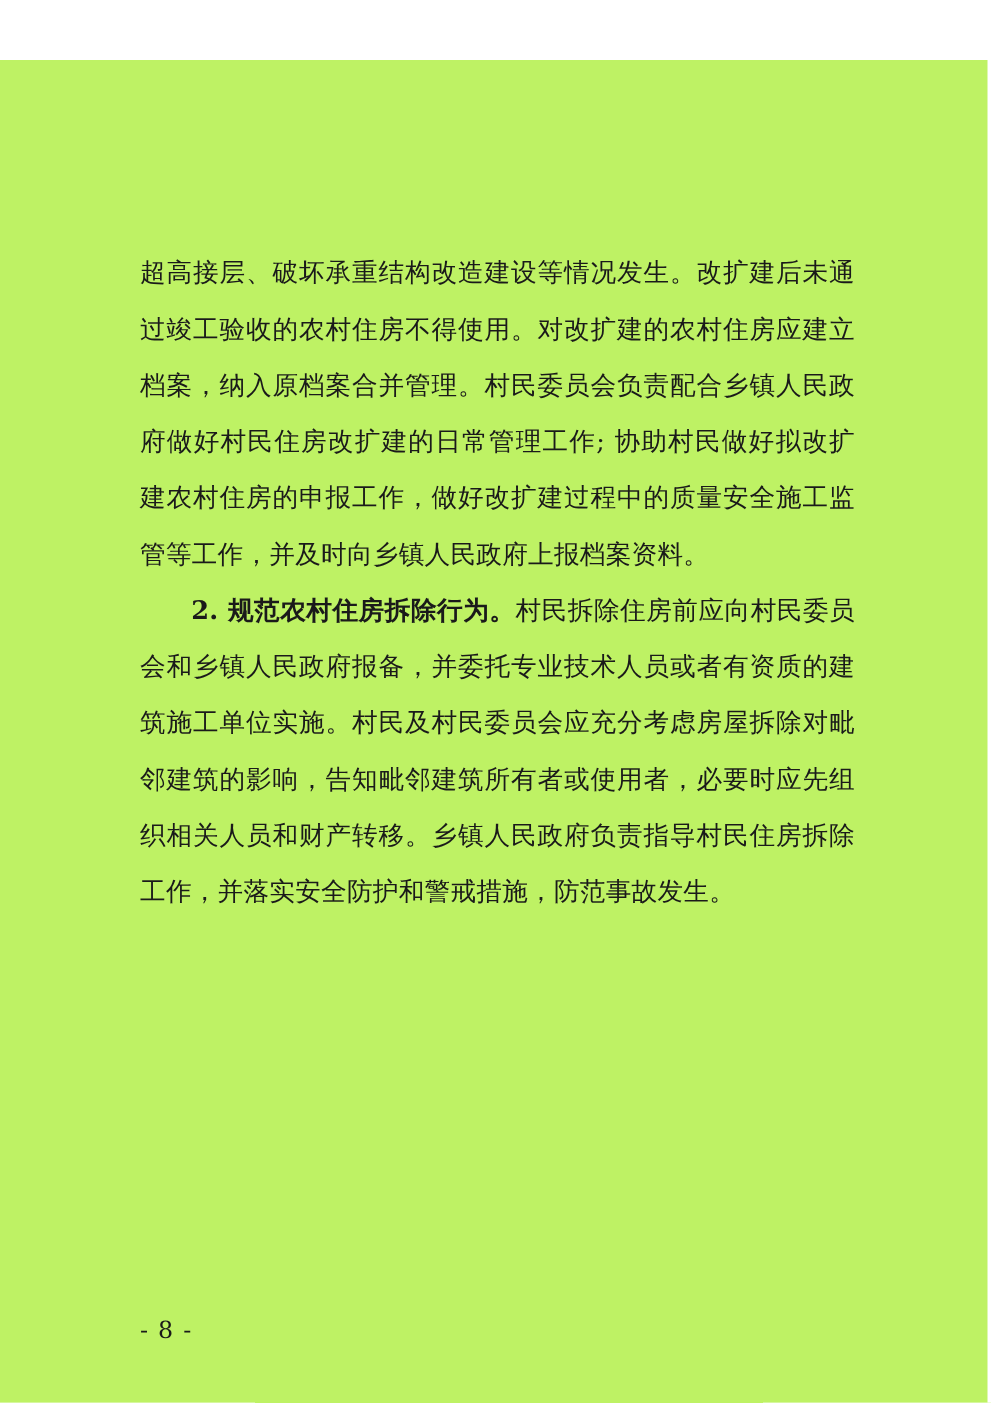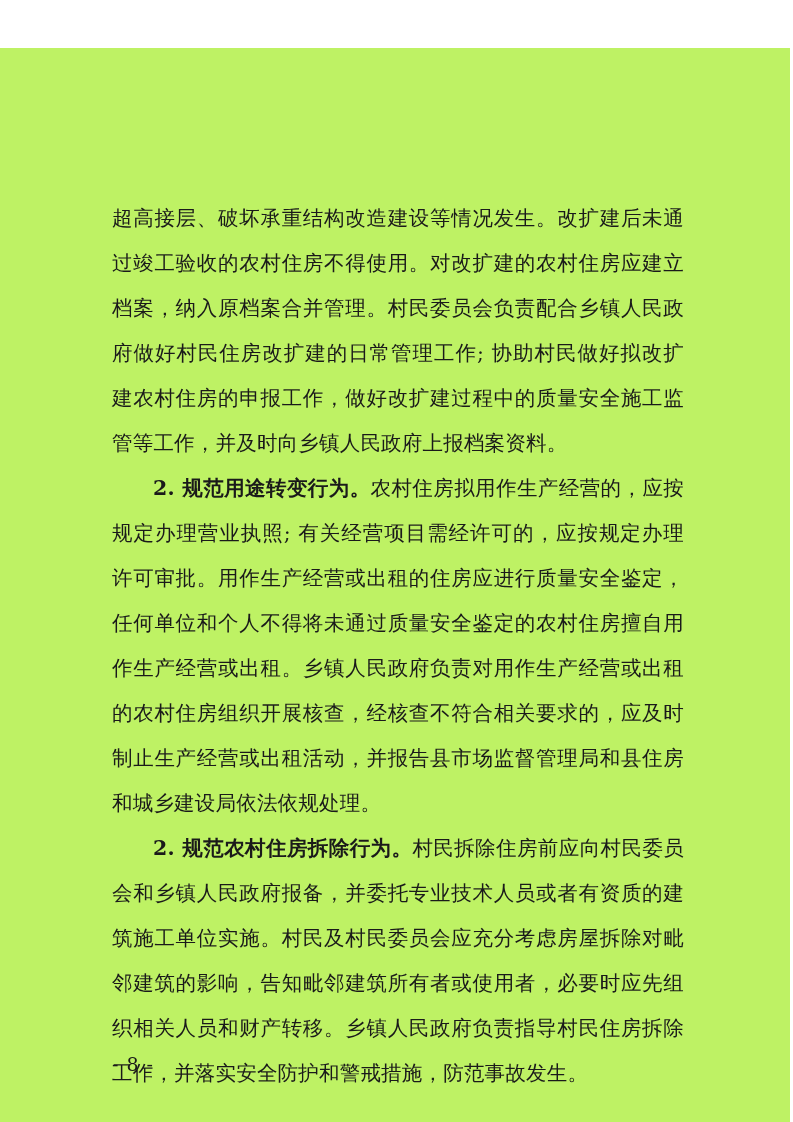--- a/index.html
+++ b/index.html
@@ -60,23 +60,20 @@
 </head>
 <body>
 
 <div class="page">
   <div class="content">
 
     <p class="para">
       <span>超高接层、破坏承重结构改造建设等情况发生。改扩建后未通过竣工验收的农村住房不得使用。对改扩建的农村住房应建立档案，纳入原档案合并管理。村民委员会负责配合乡镇人民政府做好村民住房改扩建的日常管理工作; 协助村民做好拟改扩建农村住房的申报工作，做好改扩建过程中的质量安全施工监管等工作，并及时向乡镇人民政府上报档案资料。</span>
     </p>
 
-    <p class="para indent">
-      <span class="lead">2. 规范用途转变行为。</span><span>农村住房拟用作生产经营的，应按规定办理营业执照; 有关经营项目需经许可的，应按规定办理许可审批。用作生产经营或出租的住房应进行质量安全鉴定，任何单位和个人不得将未通过质量安全鉴定的农村住房擅自用作生产经营或出租。乡镇人民政府负责对用作生产经营或出租的农村住房组织开展核查，经核查不符合相关要求的，应及时制止生产经营或出租活动，并报告县市场监督管理局和县住房和城乡建设局依法依规处理。</span>
-    </p>
 
     <p class="para indent">
       <span class="lead">2. 规范农村住房拆除行为。</span><span>村民拆除住房前应向村民委员会和乡镇人民政府报备，并委托专业技术人员或者有资质的建筑施工单位实施。村民及村民委员会应充分考虑房屋拆除对毗邻建筑的影响，告知毗邻建筑所有者或使用者，必要时应先组织相关人员和财产转移。乡镇人民政府负责指导村民住房拆除工作，并落实安全防护和警戒措施，防范事故发生。</span>
     </p>
 
   </div>
 
   <div class="footer">- 8 -</div>
 </div>
 

